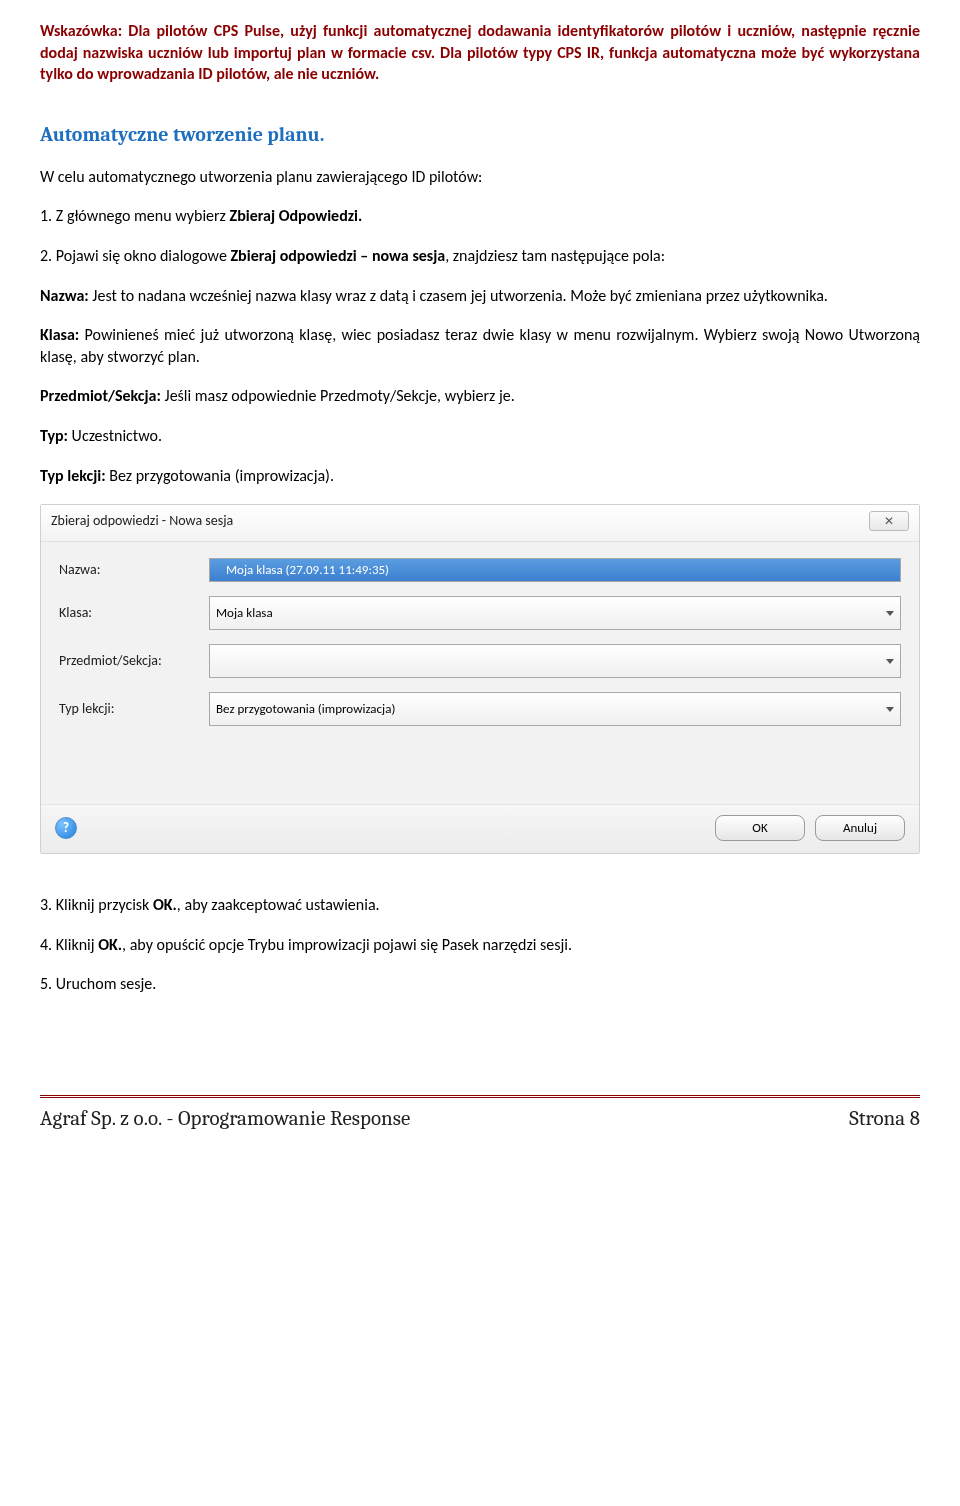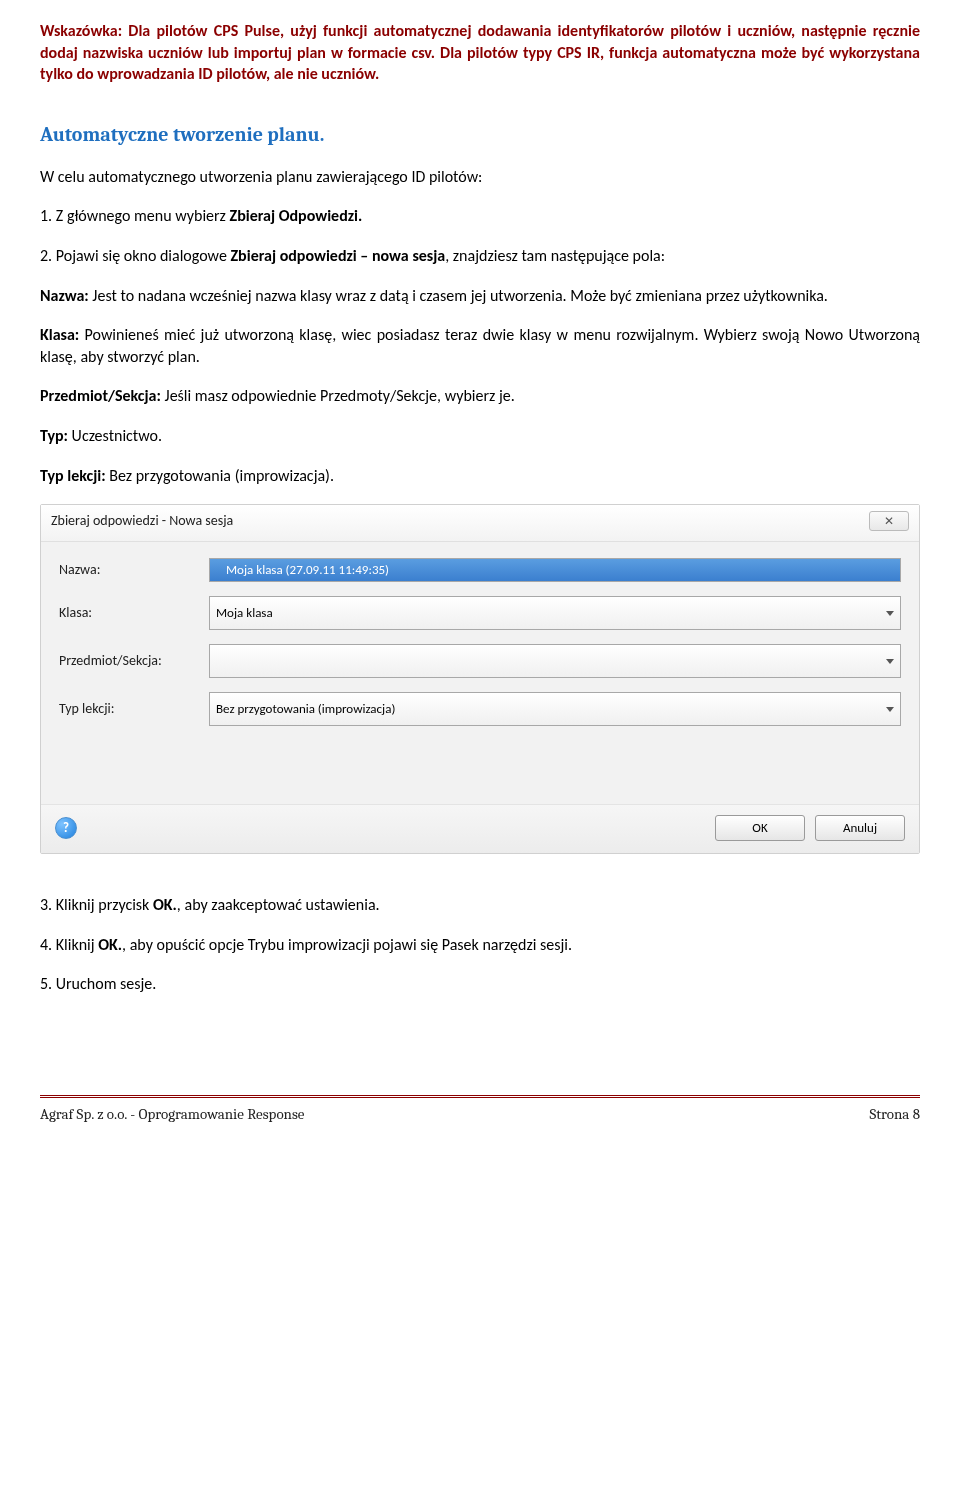--- a/index.html
+++ b/index.html
@@ -120,37 +120,37 @@
     font-weight: bold;
     font-size: 13px;
     display: flex; align-items: center; justify-content: center;
     border: 1px solid #4a8fd0;
     margin-right: auto;
   }
   .btn {
     min-width: 90px;
     height: 26px;
     border: 1px solid #9a9a9a;
-    border-radius: 3px;
+    border-radius: 8px;
     background: linear-gradient(#fff, #e6e6e6);
     font-size: 13px;
     display: flex;
     align-items: center;
     justify-content: center;
     cursor: pointer;
   }
   .post-list { margin-top: 40px; }
   .post-list .list-item { margin-bottom: 18px; }
   .page-footer {
     margin-top: 100px;
     border-top: 3px double #8B0000;
     padding-top: 6px;
     display: flex;
     justify-content: space-between;
-    font-size: 15px;
+    font-size: 21px;
     font-family: Cambria, Georgia, serif;
     color: #222;
   }
 </style>
 </head>
 <body>
 
 <p class="hint">
   <span>Wskazówka:</span><span> Dla pilotów CPS Pulse, użyj funkcji automatycznej dodawania identyfikatorów pilotów i uczniów, następnie ręcznie dodaj nazwiska uczniów lub importuj plan w formacie csv. Dla pilotów typy CPS IR, funkcja automatyczna może być wykorzystana tylko do wprowadzania ID pilotów, ale nie uczniów.</span>
 </p>

